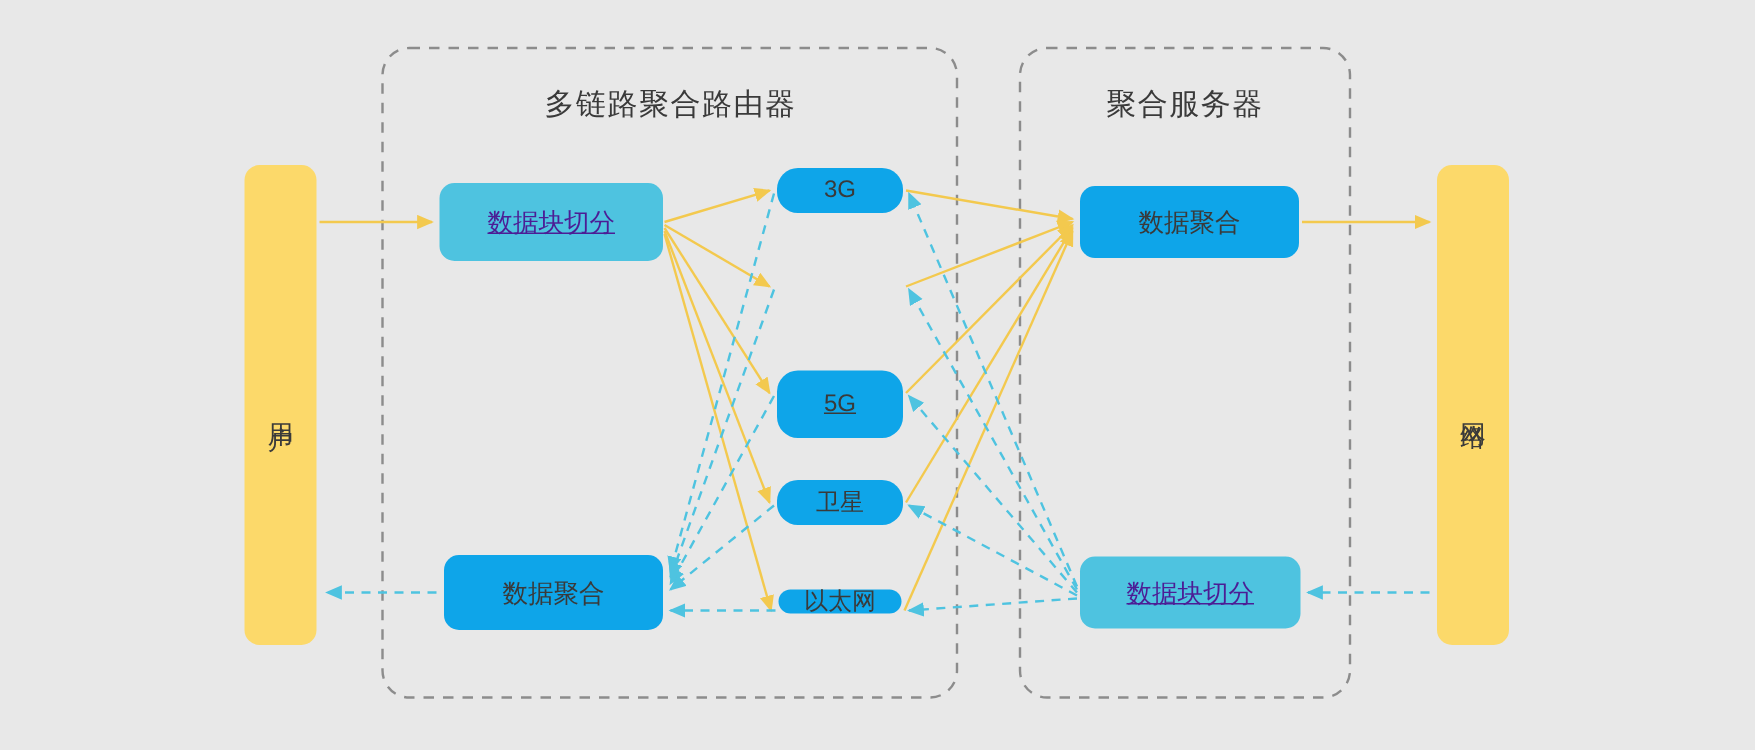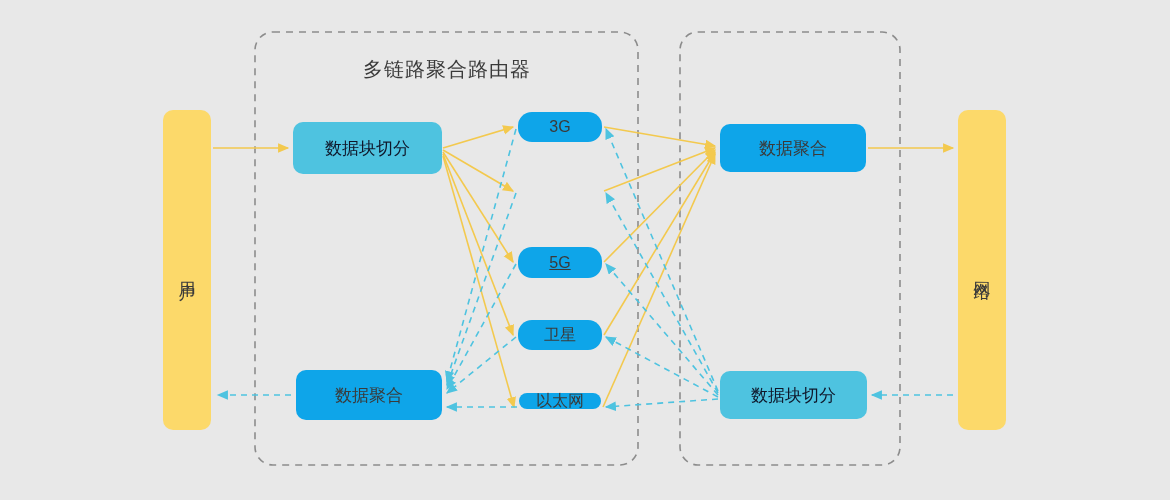--- a/index.html
+++ b/index.html
@@ -24,21 +24,21 @@
   .node{
     position:absolute;
     display:flex;
     align-items:center;
     justify-content:center;
     border-radius:8px;
     box-sizing:border-box;
     text-align:center;
   }
   .node-yellow{background:#0ea5e9;color:#3a3a3a;}
-  .node-blue{background:#4ec3e0;color:#0f172a;}
+  .node-blue{background:#4ec3e0;color:#4c1d95;text-decoration:underline;}
   .node-proc{font-size:17px;border-radius:10px;}
   .node-link{font-size:16px;border-radius:14px;}
   .node-side{
     background:#fcd96a;color:#3a3a3a;font-size:17px;
     border-radius:10px;
     writing-mode:vertical-rl;
     text-orientation:upright;
     letter-spacing:2px;
   }
 </style>
@@ -95,27 +95,28 @@
       <line x1="516" y1="193" x2="447" y2="385"></line>
       <line x1="516" y1="264" x2="447" y2="389"></line>
       <line x1="516" y1="337" x2="447" y2="393"></line>
       <line x1="517" y1="407" x2="447" y2="407"></line>
 
       <line x1="291" y1="395" x2="218" y2="395"></line>
     </g>
   </svg>
 
   <div class="group-title" style="left:447px;top:56px;">多链路聚合路由器</div>
+  <div class="group-title" style="left:790px;top:56px;">聚合服务器</div>
 
   <div class="node node-side" style="left:163px;top:110px;width:48px;height:320px;">用户</div>
   <div class="node node-side" style="left:958px;top:110px;width:48px;height:320px;">网络</div>
 
   <div class="node node-proc node-blue" style="left:293px;top:122px;width:149px;height:52px;">数据块切分</div>
   <div class="node node-proc node-yellow" style="left:296px;top:370px;width:146px;height:50px;">数据聚合</div>
   <div class="node node-proc node-yellow" style="left:720px;top:124px;width:146px;height:48px;">数据聚合</div>
   <div class="node node-proc node-blue" style="left:720px;top:371px;width:147px;height:48px;">数据块切分</div>
 
   <div class="node node-link node-yellow" style="left:518px;top:112px;width:84px;height:30px;">3G</div>
-  <div class="node node-link node-yellow" style="left:518px;top:247px;width:84px;height:31px;text-decoration:underline;">5G</div>
+  <div class="node node-link node-yellow" style="left:518px;top:247px;width:84px;height:45px;text-decoration:underline;">5G</div>
   <div class="node node-link node-yellow" style="left:518px;top:320px;width:84px;height:30px;">卫星</div>
   <div class="node node-link node-yellow" style="left:519px;top:393px;width:82px;height:16px;">以太网</div>
 
 </div>
 
 </body></html>

